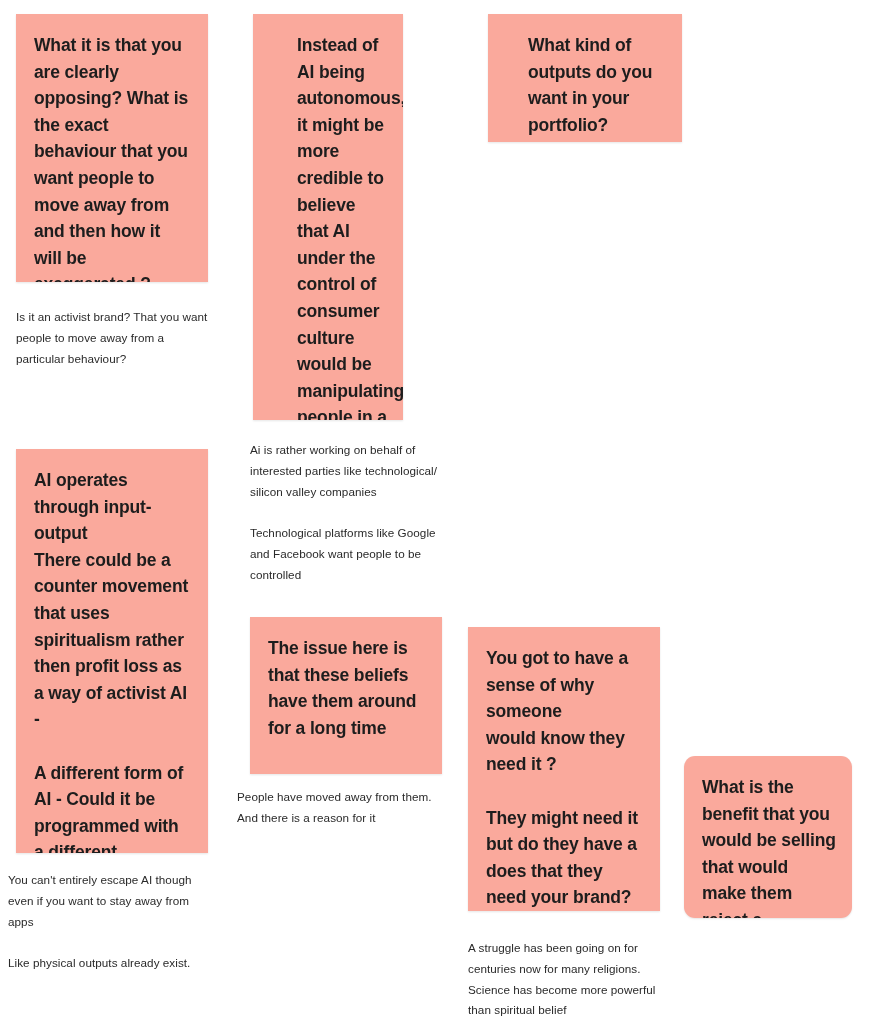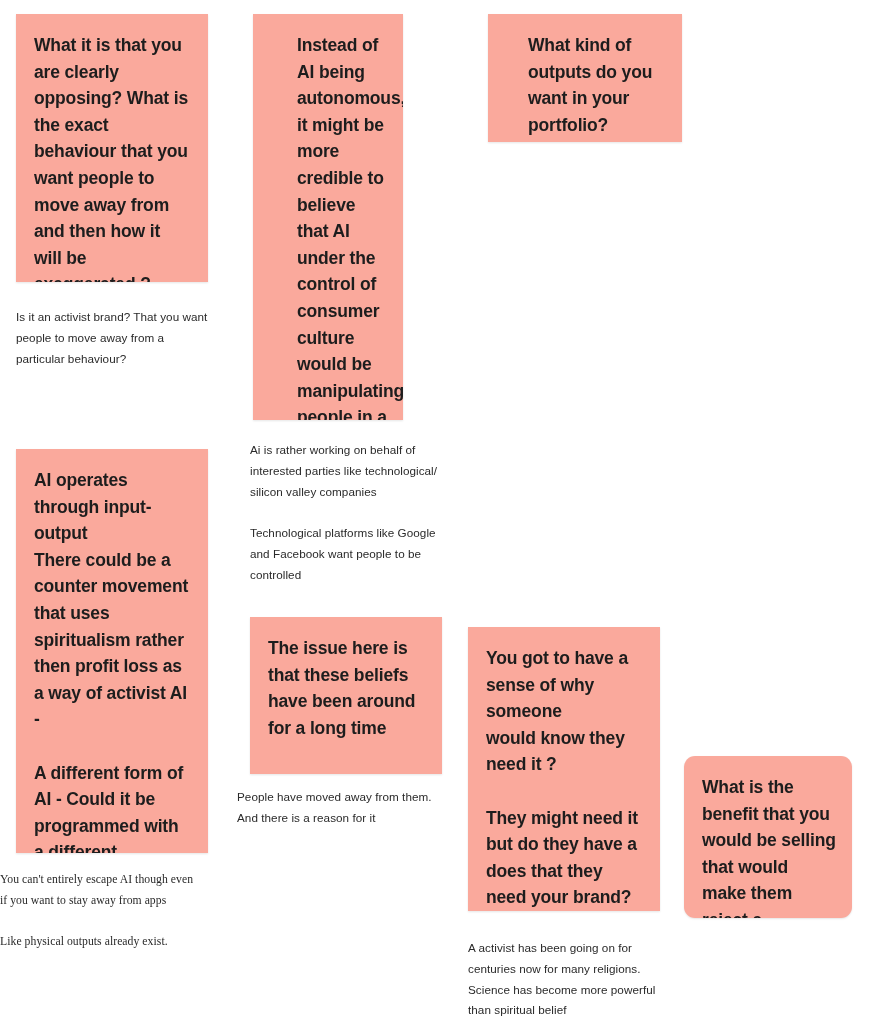--- a/index.html
+++ b/index.html
@@ -52,38 +52,38 @@
 
   <div class="note" style="left:16px; top:14px; width:192px; height:268px;">What it is that you are clearly opposing? What is the exact behaviour that you want people to move away from and then how it will be exaggerated ?</div>
 
   <div class="caption" style="left:16px; top:300px; width:196px;margin-top:7px;">Is it an activist brand? That you want people to move away from a particular behaviour?</div>
 
   <div class="note" style="left:16px; top:449px; width:192px; height:404px;">AI operates through input-output
 There could be a counter movement that uses spiritualism rather then profit loss as a way of activist AI -
 
 A different form of AI - Could it be programmed with a different intention?</div>
 
-  <div class="caption" style="left:0; top:870px; width:200px;font-family:Liberation Serif, serif;">You can't entirely escape AI though even if you want to stay away from apps
+  <div class="caption" style="left:8px; top:870px; width:200px;">You can't entirely escape AI though even if you want to stay away from apps
 
 Like physical outputs already exist.</div>
 
   <div class="note" style="left:253px; top:14px; width:150px; height:406px;padding-left:44px;">Instead of AI being autonomous, it might be more credible to believe that AI under the control of consumer culture would be manipulating people in a way that facilitates more engagement in social media and consumer culture</div>
 
   <div class="caption" style="left:250px; top:440px; width:200px;">Ai is rather working on behalf of interested parties like technological/ silicon valley companies
 
 Technological platforms like Google and Facebook want people to be controlled</div>
 
-  <div class="note" style="left:250px; top:617px; width:192px; height:157px;">The issue here is that these beliefs have been around for a long time</div>
+  <div class="note" style="left:250px; top:617px; width:192px; height:157px;">The issue here is that these beliefs have them around for a long time</div>
 
   <div class="caption" style="left:237px; top:787px; width:206px;">People have moved away from them. And there is a reason for it</div>
 
   <div class="note" style="left:488px; top:14px; width:194px; height:128px;padding-left:40px;">What kind of outputs do you want in your portfolio?</div>
 
   <div class="note" style="left:468px; top:627px; width:192px; height:284px;">You got to have a sense of why someone
 would know they need it ?
 
 They might need it but do they have a does that they need your brand?</div>
 
-  <div class="caption" style="left:468px; top:938px; width:200px;">A activist has been going on for centuries now for many religions. Science has become more powerful than spiritual belief</div>
+  <div class="caption" style="left:468px; top:938px; width:200px;">A struggle has been going on for centuries now for many religions. Science has become more powerful than spiritual belief</div>
 
   <div class="note" style="left:684px; top:756px; width:168px; height:162px;border-radius:11px;">What is the benefit that you would be selling that would make them reject a seductive thing?</div>
 
 </div>
 
 </body></html>

